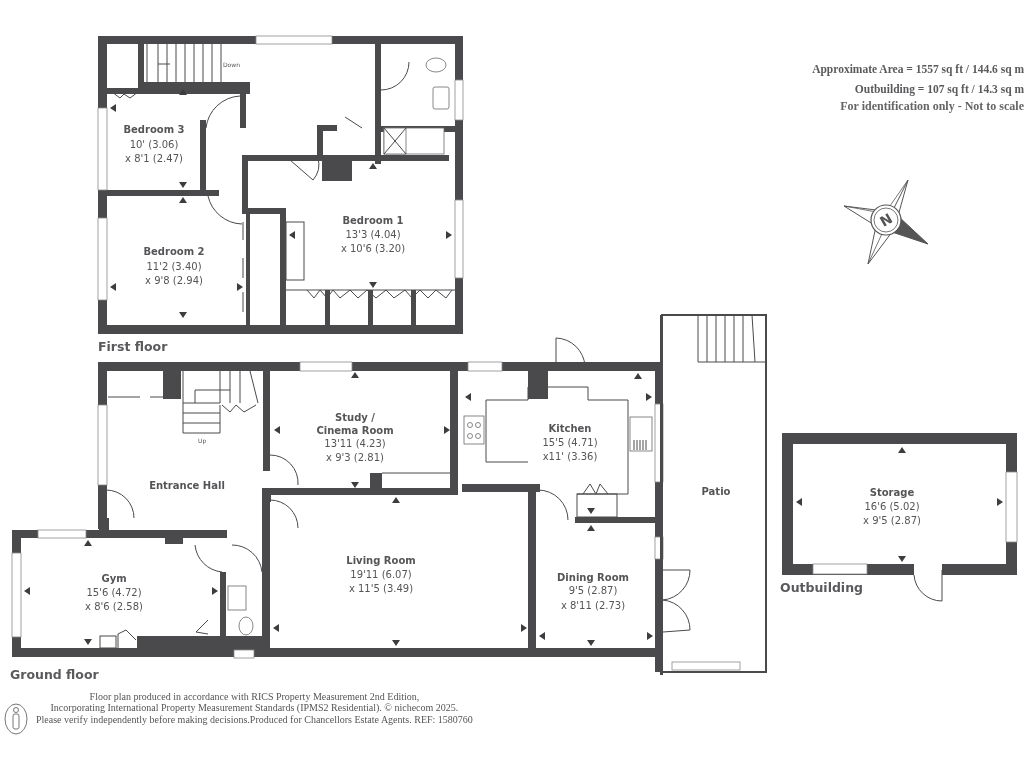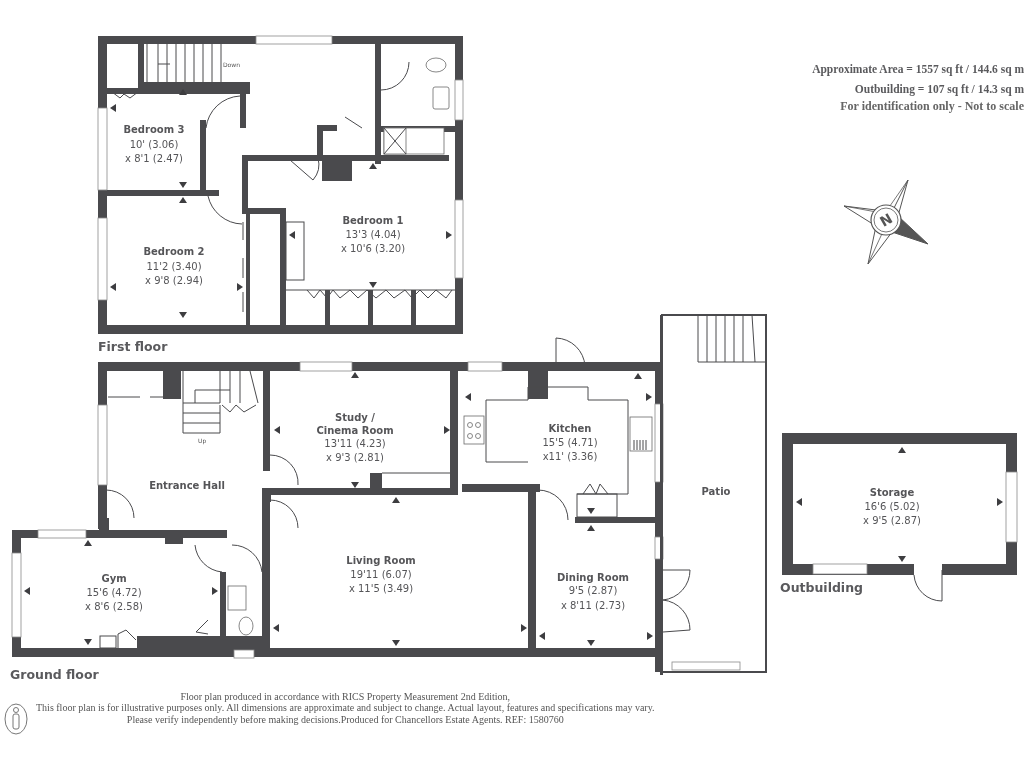--- a/index.html
+++ b/index.html
@@ -331,15 +331,15 @@
   <div class="area-note">For identification only - Not to scale</div>
 </div>
 
 <svg class="footer-icon" width="26" height="34" viewBox="0 0 26 34">
   <ellipse cx="13" cy="17" rx="11" ry="15" fill="none" stroke="#777" stroke-width="1"></ellipse>
   <circle cx="13" cy="8" r="2.5" fill="none" stroke="#777" stroke-width="1"></circle>
   <rect x="10" y="12" width="6" height="15" rx="2" fill="none" stroke="#777" stroke-width="1"></rect>
 </svg>
 <div class="footer">
   <div>Floor plan produced in accordance with RICS Property Measurement 2nd Edition,</div>
-  <div>This floor plan is for illustrative purposes only. All dimensions are approximate and subject to change. Actual layout, features and specifications may vary.</div>
+  <div>Incorporating International Property Measurement Standards (IPMS2 Residential).   © nichecom 2025.</div>
   <div>Please verify independently before making decisions.Produced for Chancellors Estate Agents.   REF: 1580760</div>
 </div>
 
 </body></html>

